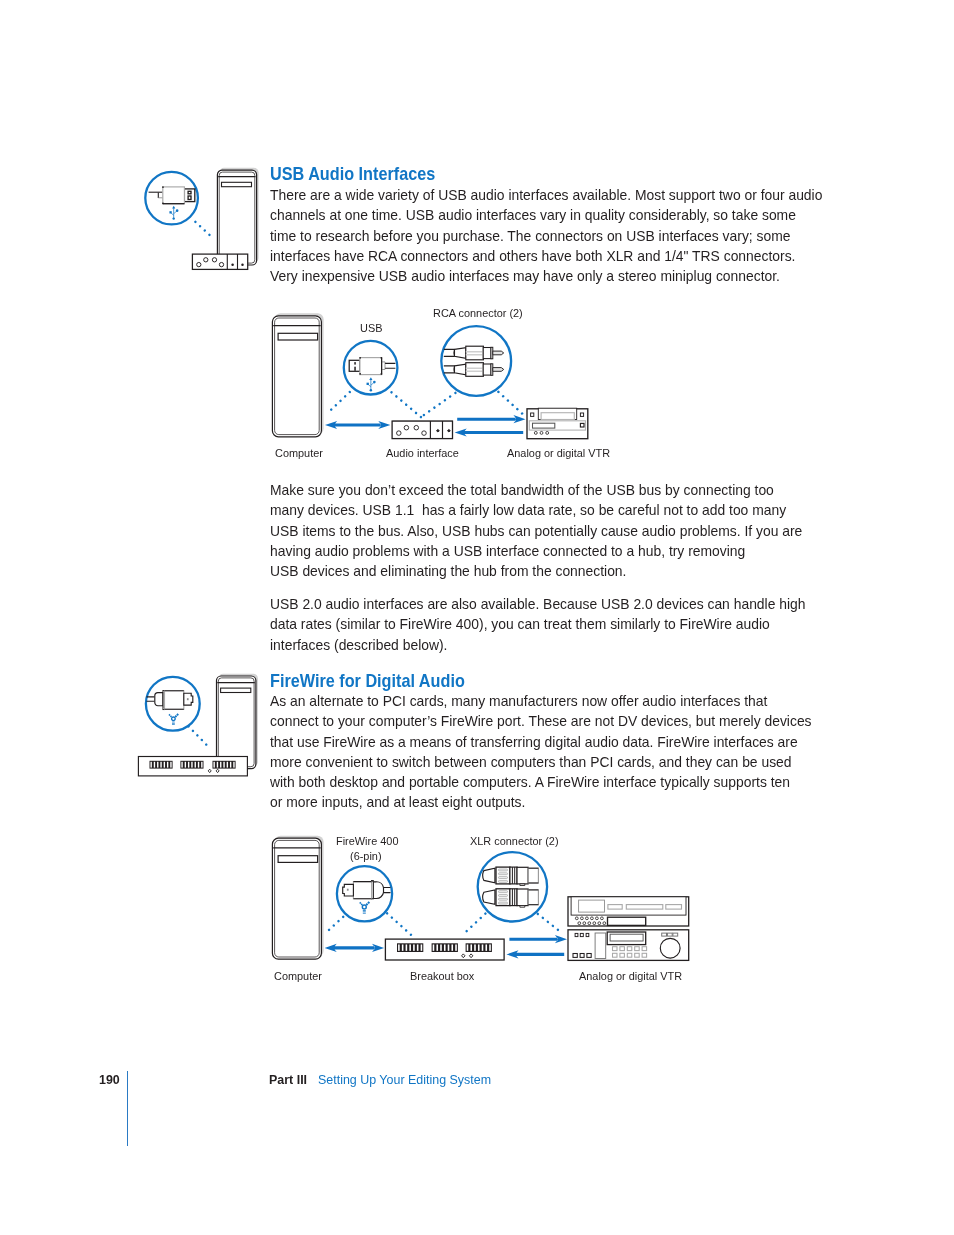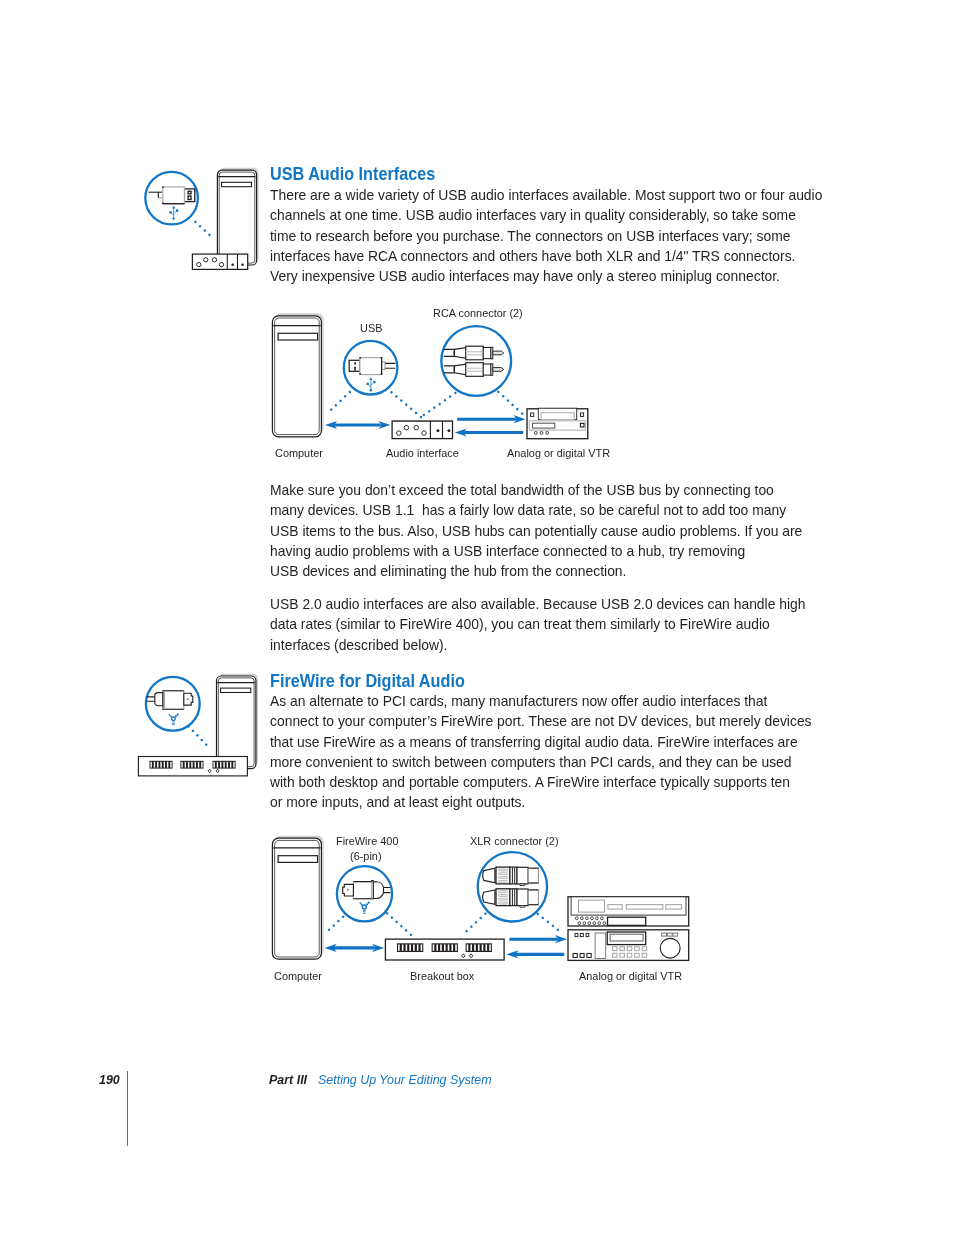--- a/index.html
+++ b/index.html
@@ -6,21 +6,21 @@
   html,body{margin:0;padding:0;}
   body{width:954px;height:1235px;background:#ffffff;font-family:"Liberation Sans",sans-serif;color:#231f20;overflow:hidden;position:relative;}
   .page{position:absolute;inset:0;}
   h2.section-head{position:absolute;margin:0;font-size:18.4px;font-weight:700;color:#1176c5;white-space:nowrap;
     transform:scaleX(0.882);transform-origin:left top;}
   p.body{position:absolute;margin:0;font-size:14.8px;line-height:20.25px;color:#231f20;white-space:nowrap;
     transform:scaleX(0.938);transform-origin:left top;}
   .caption{position:absolute;font-size:11.8px;color:#231f20;white-space:nowrap;transform:scaleX(0.925);transform-origin:left top;}
   svg{display:block;overflow:visible;}
   .dg{position:absolute;}
-  .footer{position:absolute;left:0;top:0;width:954px;height:1235px;font-style:italic;}
+  .footer{position:absolute;left:0;top:0;width:954px;height:1235px;}
   .folio{position:absolute;left:99px;top:1072px;font-size:13.4px;font-weight:700;color:#231f20;transform:scaleX(0.93);transform-origin:left top;}
   .folio-rule{position:absolute;left:127px;top:1071px;width:1.4px;height:75px;background:#2a7ac4;}
   .footer-text{position:absolute;left:269px;top:1072px;font-size:13.4px;white-space:nowrap;transform:scaleX(0.93);transform-origin:left top;}
   .footer-part{font-weight:700;color:#231f20;}
   .footer-title{color:#1176c5;margin-left:8px;}
 </style>
 </head>
 <body>
 
 <div class="page">

